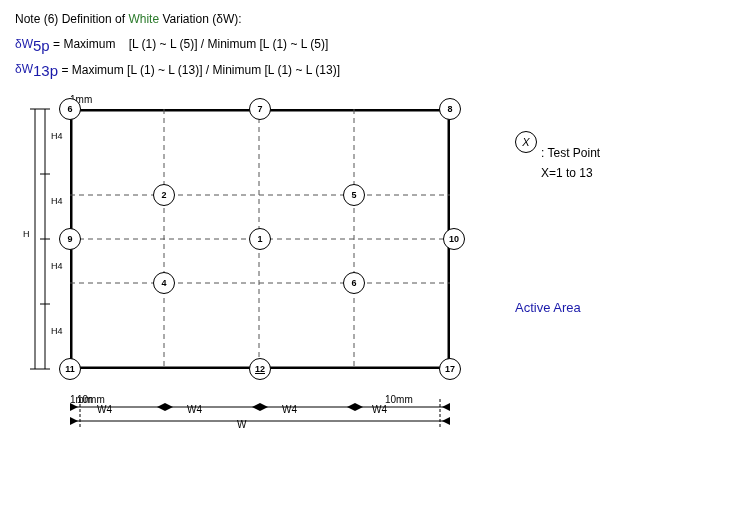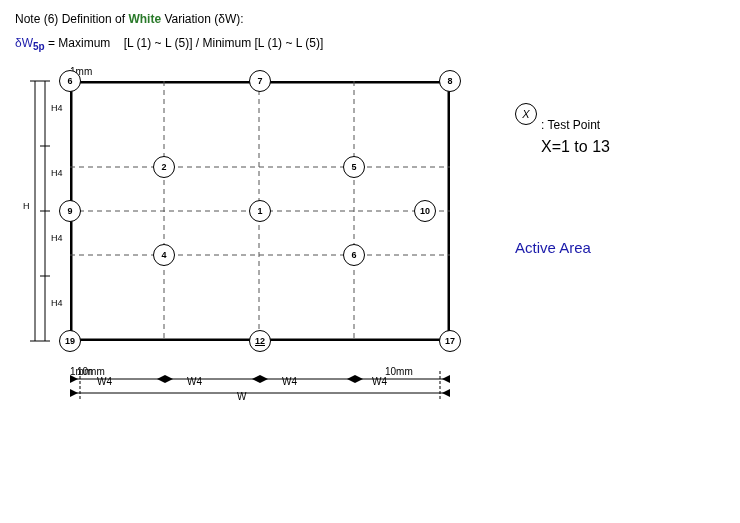--- a/index.html
+++ b/index.html
@@ -15,23 +15,23 @@
     }
     .note-text {
       font-size: 12px;
       line-height: 1.6;
       margin-bottom: 4px;
     }
     .formula {
       font-size: 12px;
       line-height: 1.7;
     }
-    .green { color: #2a7a2a; font-weight: bold; }
+    .green { color: #2a7a2a; font-weight: normal; }
     .blue { color: #1a1aaa; }
-    sub { font-size: 10px; font-weight: bold; }
+    sub { font-size: 15px; }
     .diagram-area {
       display: flex;
       margin-top: 10px;
       position: relative;
     }
     .diagram-container {
       position: relative;
       width: 490px;
       height: 330px;
     }
@@ -76,20 +76,23 @@
 </head>
 <body>
 
 <div>
   <div class="note-text">
     Note (6) Definition of <span class="green">White</span> Variation (δW):
   </div>
   <div class="formula">
     <span class="blue">δW<sub>5p</sub></span> = Maximum &nbsp;&nbsp; [L (1) ~ L (5)] / Minimum [L (1) ~ L (5)]
   </div>
+  <div class="formula">
+    <span class="blue">δW<sub>13p</sub></span> = Maximum [L (1) ~ L (13)] / Minimum [L (1) ~ L (13)]
+  </div>
 </div>
 
 <div class="diagram-area">
   <div class="diagram-container">
 
     <div class="dim-label" style="left:55px; top:0px;">1mm</div>
 
     <svg style="position:absolute; left:0; top:0; width:60px; height:300px;">
 
       <line x1="20" y1="15" x2="20" y2="275" stroke="#000" stroke-width="1"></line>
@@ -139,27 +142,27 @@
     <div class="point" style="left:435px; top:15px;">8</div>
 
     <div class="point" style="left:149px; top:101px;">2</div>
 
     <div class="point" style="left:339px; top:101px;">5</div>
 
     <div class="point" style="left:55px; top:145px;">9</div>
 
     <div class="point" style="left:245px; top:145px;">1</div>
 
-    <div class="point" style="left:410px; top:145px;text-align:right;">10</div>
+    <div class="point" style="left:439px; top:145px;text-align:right;">10</div>
 
     <div class="point" style="left:149px; top:189px;">4</div>
 
     <div class="point" style="left:339px; top:189px;">6</div>
 
-    <div class="point" style="left:55px; top:275px;">19</div>
+    <div class="point" style="left:55px; top:275px;">11</div>
 
     <div class="point" style="left:245px; top:275px;text-decoration:underline;">12</div>
 
     <div class="point" style="left:435px; top:275px;">17</div>
 
     <div class="dim-label" style="left:55px; top:300px; font-size:10px;">1mm</div>
 
     <svg style="position:absolute; left:55px; top:295px; width:380px; height:40px;">
 
       <line x1="0" y1="32" x2="380" y2="32" stroke="#000" stroke-width="1"></line>
@@ -195,17 +198,17 @@
 
     <div class="dim-label" style="left:62px; top:300px; font-size:10px;">10mm</div>
     <div class="dim-label" style="left:370px; top:300px; font-size:10px;">10mm</div>
   </div>
 
   <div style="position:relative; width:200px; margin-left:10px; margin-top:30px;">
     <div style="display:flex; align-items:center; margin-bottom:6px;">
       <div class="legend-circle">X</div>
       <span class="legend-text">: Test Point</span>
     </div>
-    <div style="margin-left:26px; font-size:16px;">X=1 to 13</div>
-
-    <div style="margin-top:83px; font-size:15px; color:#1a1aaa;">Active Area</div>
+    <div style="margin-left:26px; font-size:12px;">X=1 to 13</div>
+
+    <div style="margin-top:120px; font-size:13px; color:#1a1aaa;">Active Area</div>
   </div>
 </div>
 
 </body></html>

